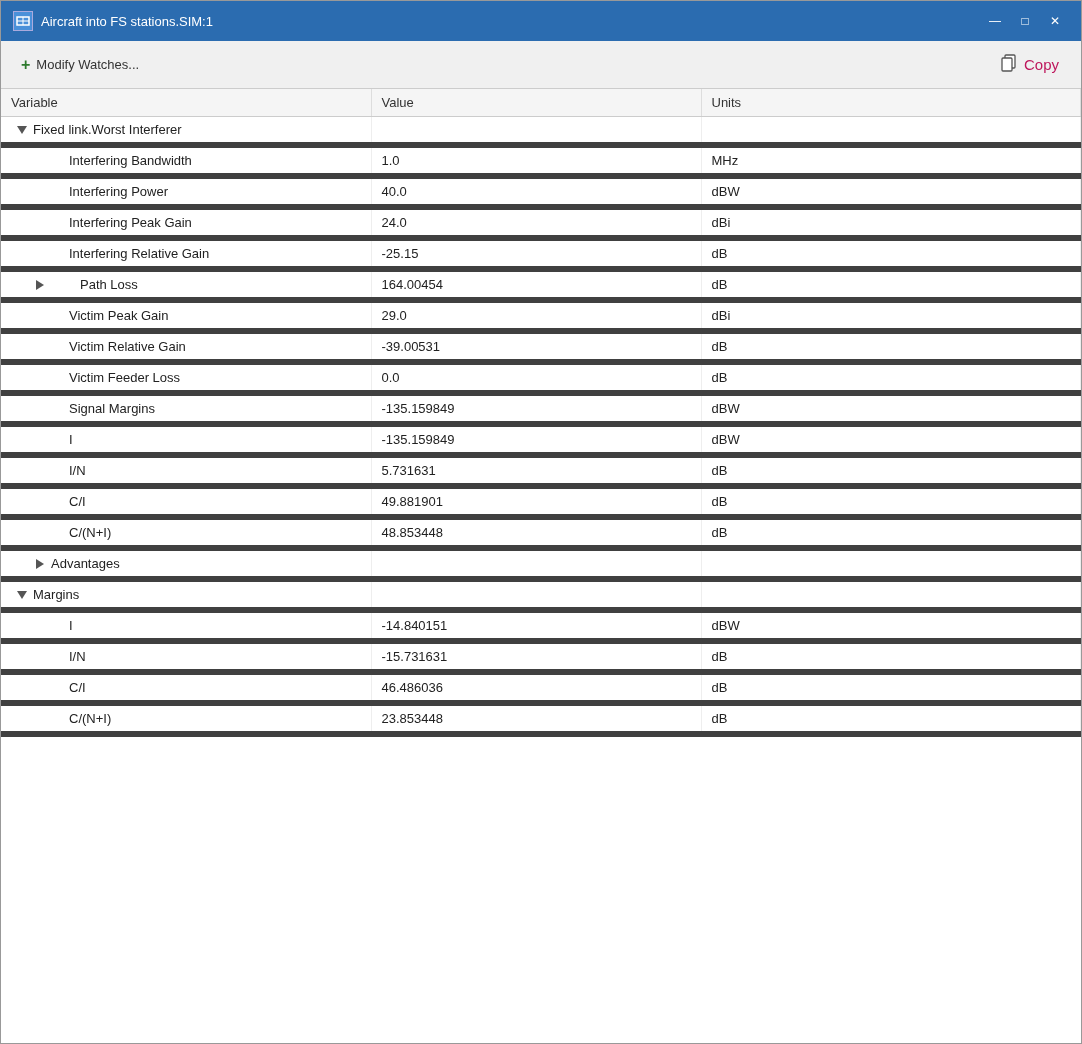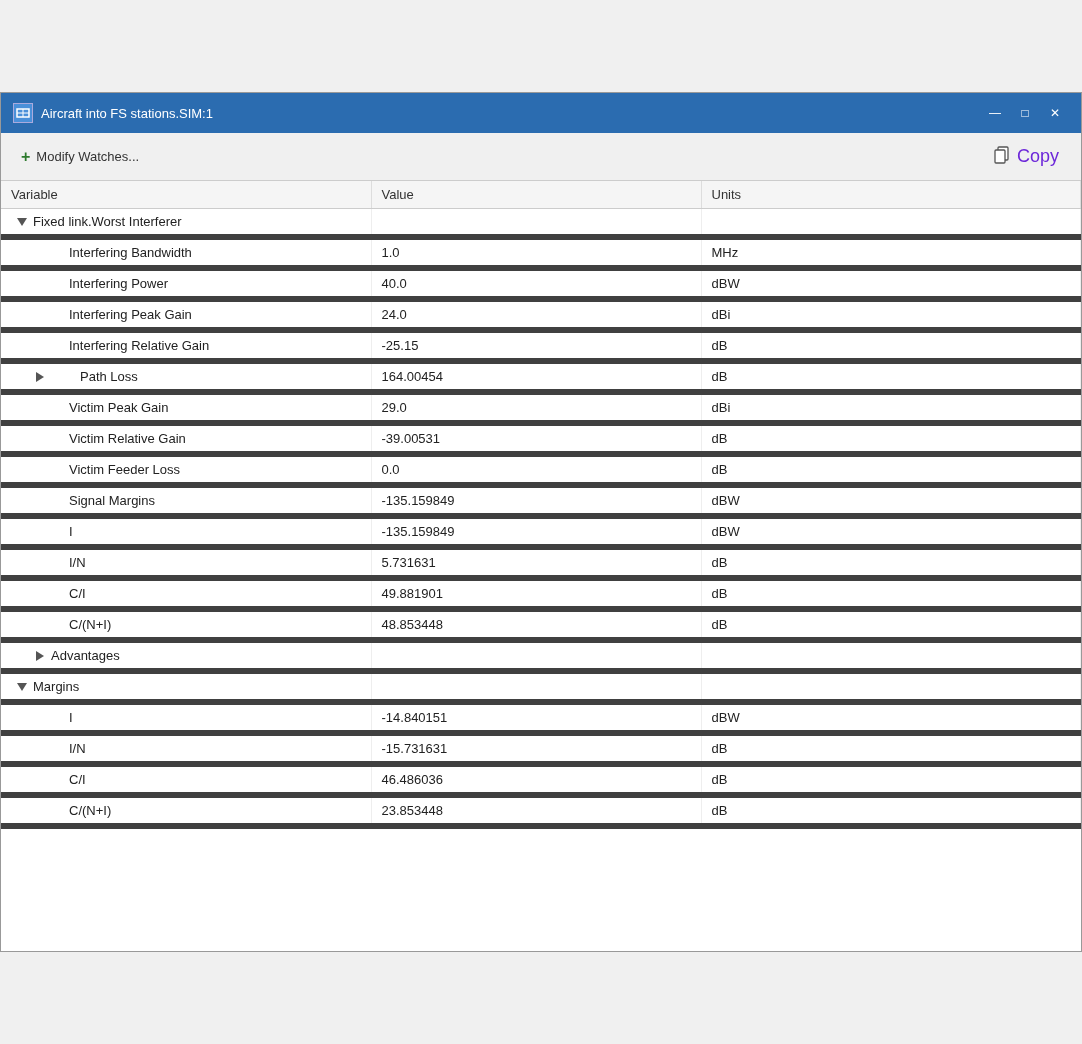--- a/index.html
+++ b/index.html
@@ -14,21 +14,21 @@
       background: #f0f0f0;
       display: flex;
       justify-content: center;
       align-items: center;
       width: 1082px;
       height: 1044px;
     }
 
     .window {
       width: 1082px;
-      height: 860px;
+      height: 1044px;
       border: 1px solid #999;
       display: flex;
       flex-direction: column;
       background: #fff;
     }
 
     .title-bar {
       background: #2b6cb0;
       color: white;
       height: 40px;
@@ -106,22 +106,22 @@
 
     .toolbar-spacer {
       flex: 1;
     }
 
     .copy-btn {
       display: flex;
       align-items: center;
       gap: 6px;
       cursor: pointer;
-      color: #6d28d9;
-      font-size: 18px;
+      color: #be185d;
+      font-size: 15px;
       padding: 4px 10px;
       border: none;
       background: transparent;
     }
 
     .copy-icon {
       font-size: 16px;
     }
 
     .table-container {

